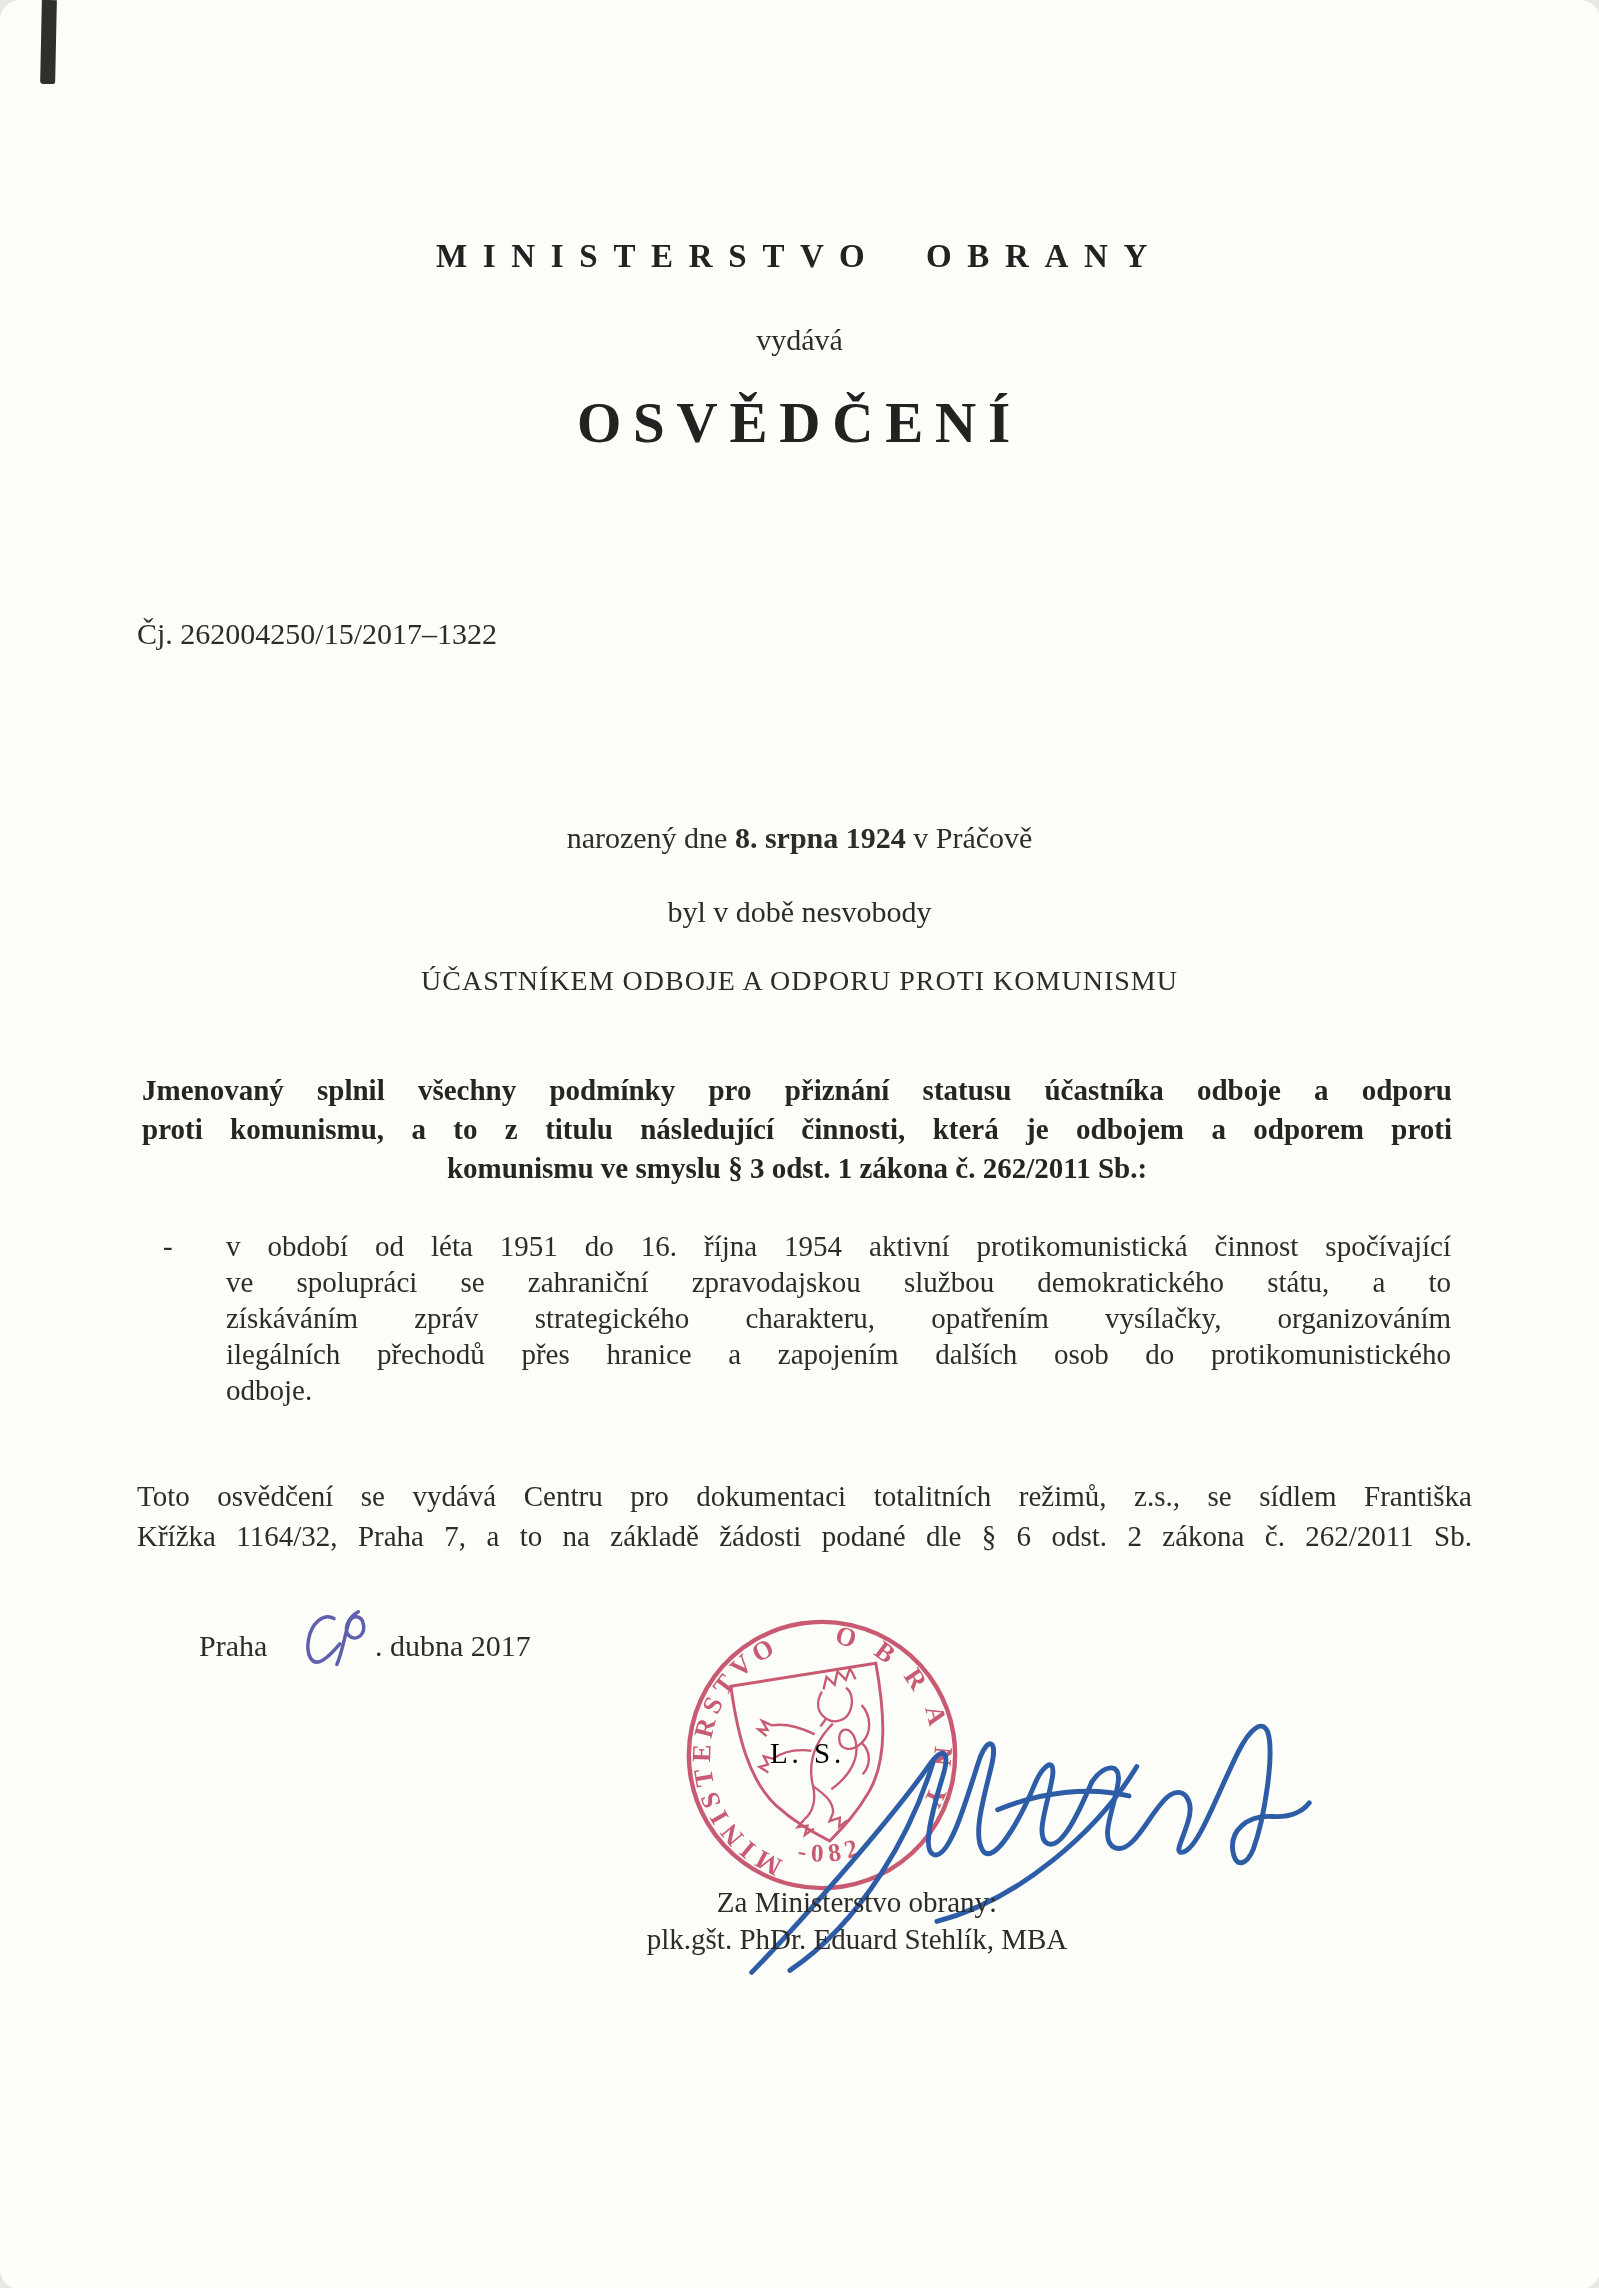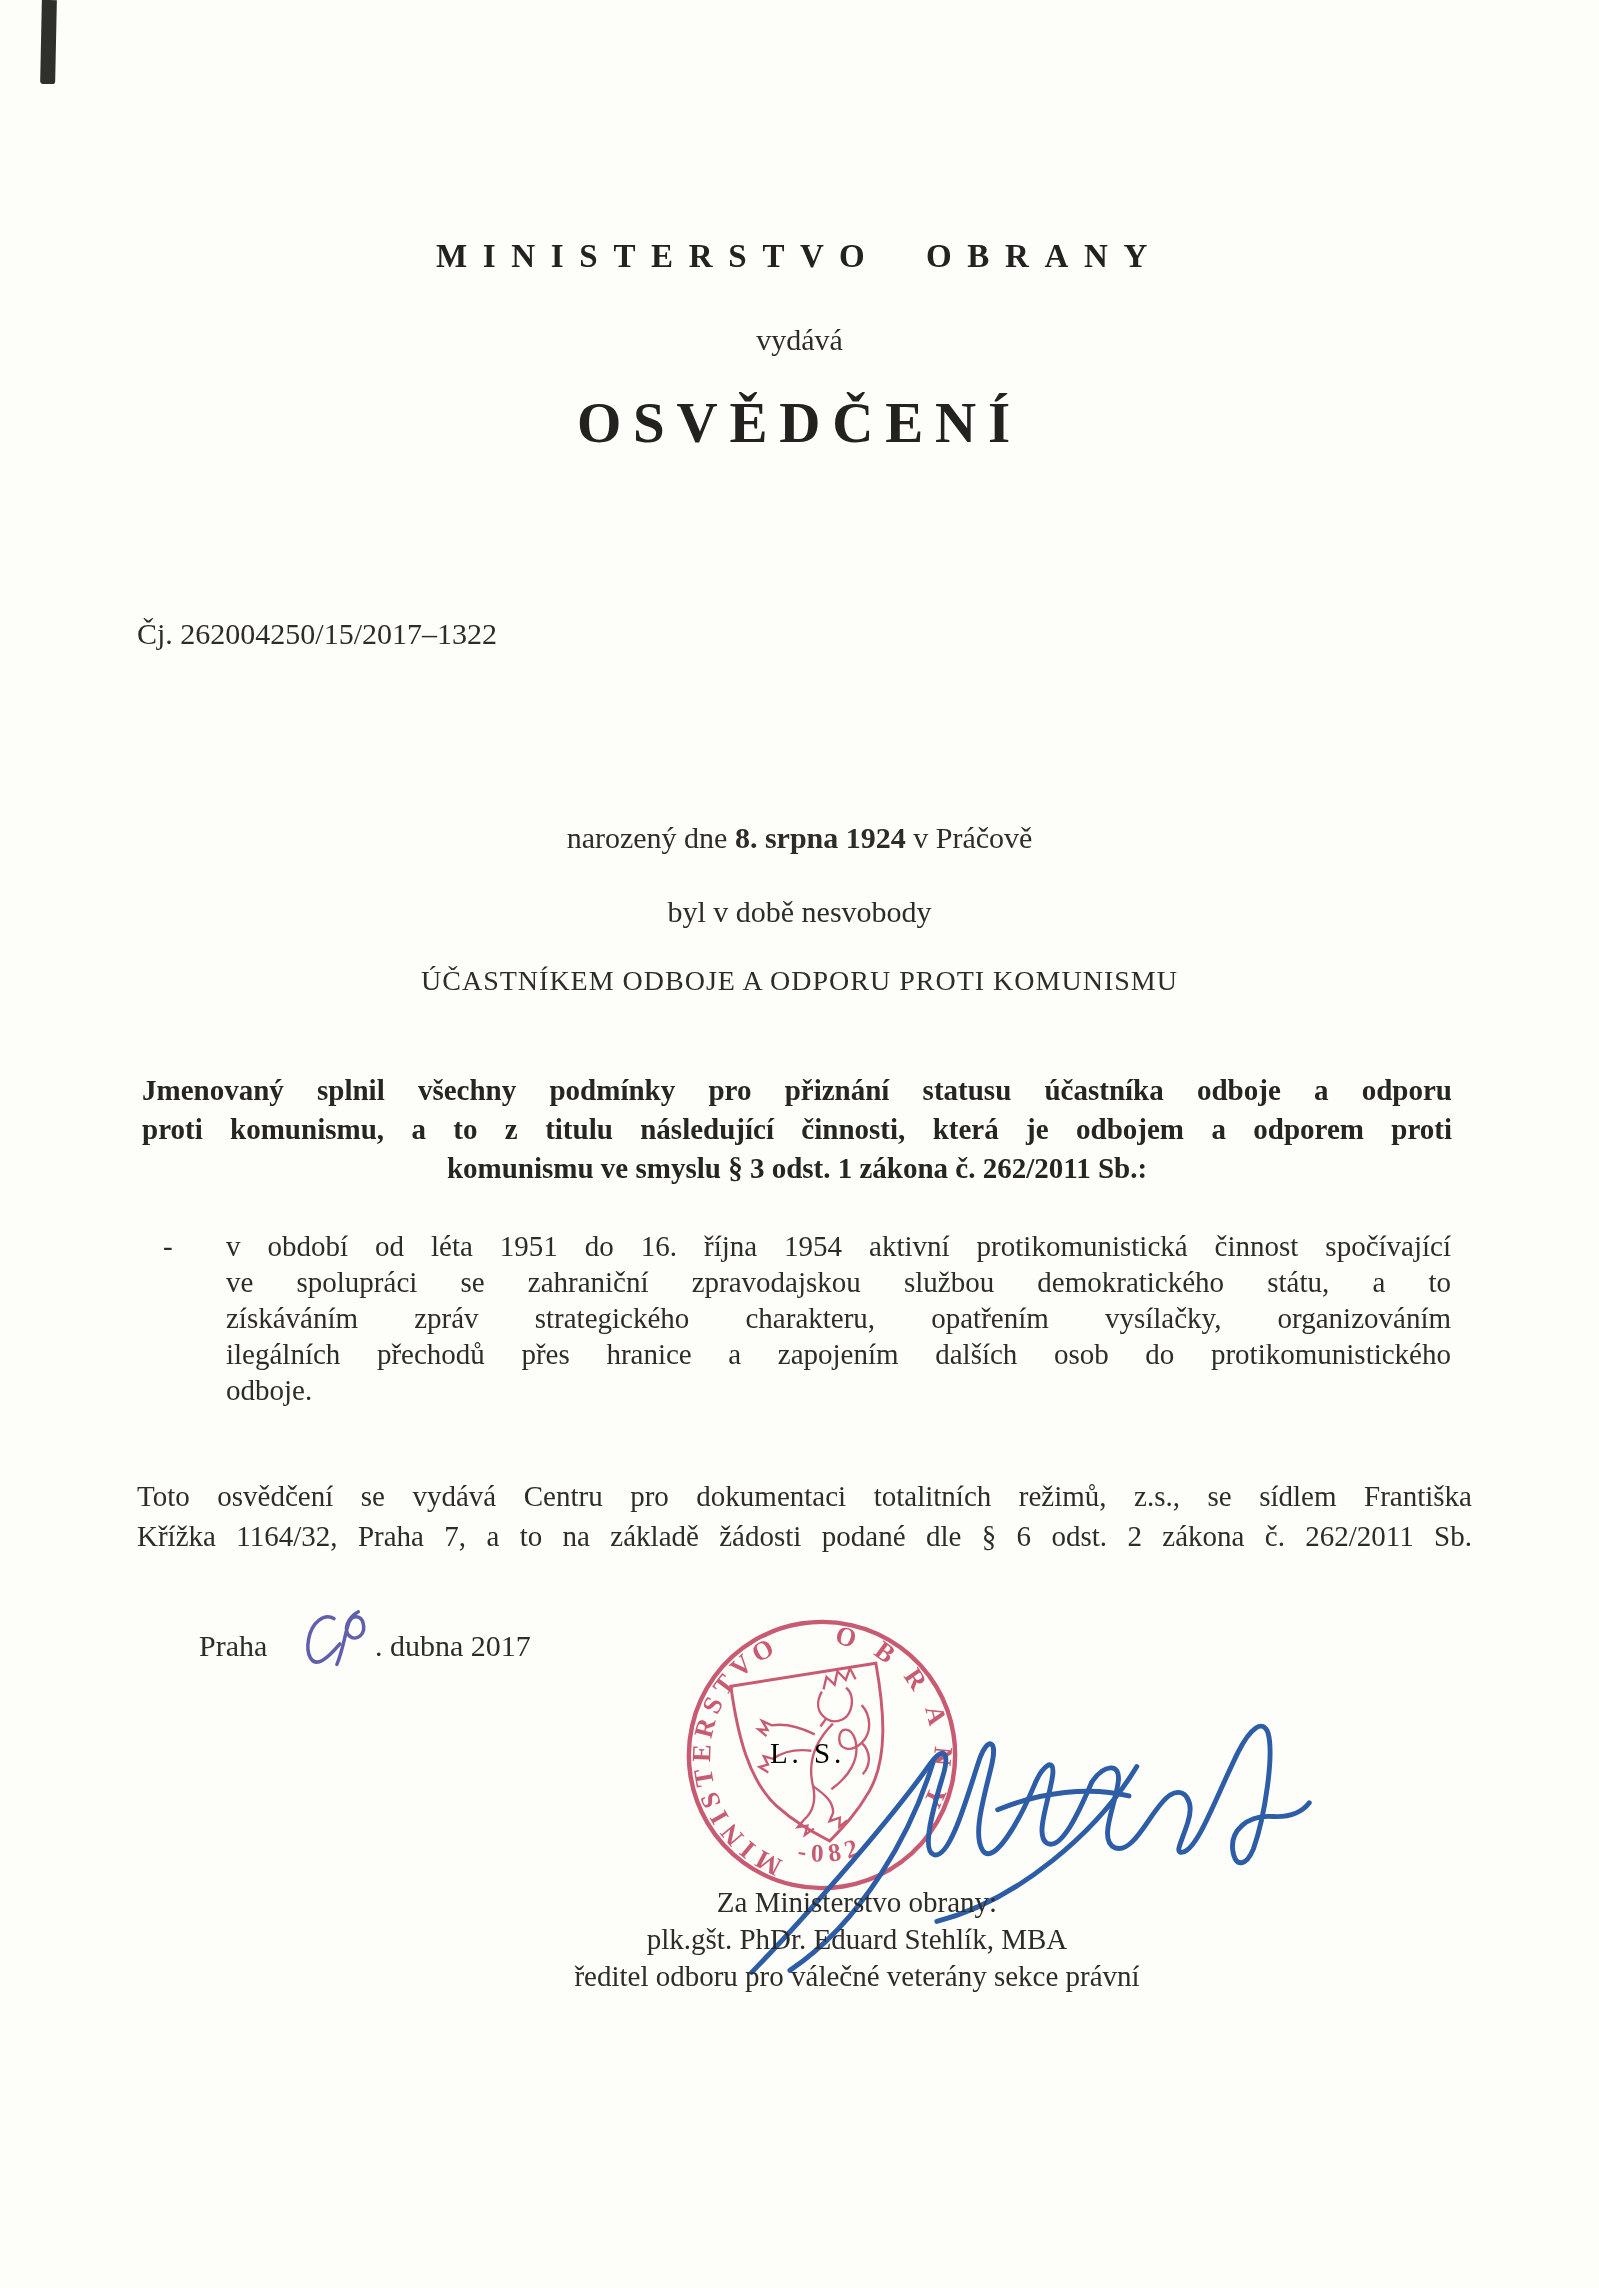--- a/index.html
+++ b/index.html
@@ -4,20 +4,21 @@
 <style>
   html,body{margin:0;padding:0;background:#e8e8e6;}
   .page{
     position:relative;
     width:1600px;height:2289px;
     margin:0 auto;
     background:#fdfdfa;
     font-family:"Liberation Serif","DejaVu Serif",serif;
     color:#2d2c29;
     overflow:hidden;
+    border-radius:20px;
   }
   .abs{position:absolute;}
   .center{text-align:center;}
   .scan-mark{
     position:absolute;left:41px;top:0;width:14.7px;height:84px;
     background:#2f2f2d;border-radius:0 0 2.9px 2.9px;transform:rotate(1.2deg);
   }
   .ministry{
     left:137px;top:238px;width:1325px;
     font-size:33px;font-weight:600;letter-spacing:15.7px;word-spacing:21.6px;
@@ -170,17 +171,16 @@
                C 1255 1868, 1272 1851, 1299 1853
                C 1318 1854, 1330 1847, 1336 1839"></path>
       <path d="M 1160 1802 C 1120 1868, 1040 1938, 956 1960"></path>
       <path d="M 952 1798 C 930 1870, 880 1960, 806 2010"></path>
     </g>
   </svg>
 
   <div class="abs sigblock">
     <div>Za Ministerstvo obrany:</div>
     <div>plk.gšt. PhDr. Eduard Stehlík, MBA</div>
-    <div>ředitel odboru pro válečné veterány sekce právní</div>
   </div>
 
 </div>
 
 
 </body></html>

